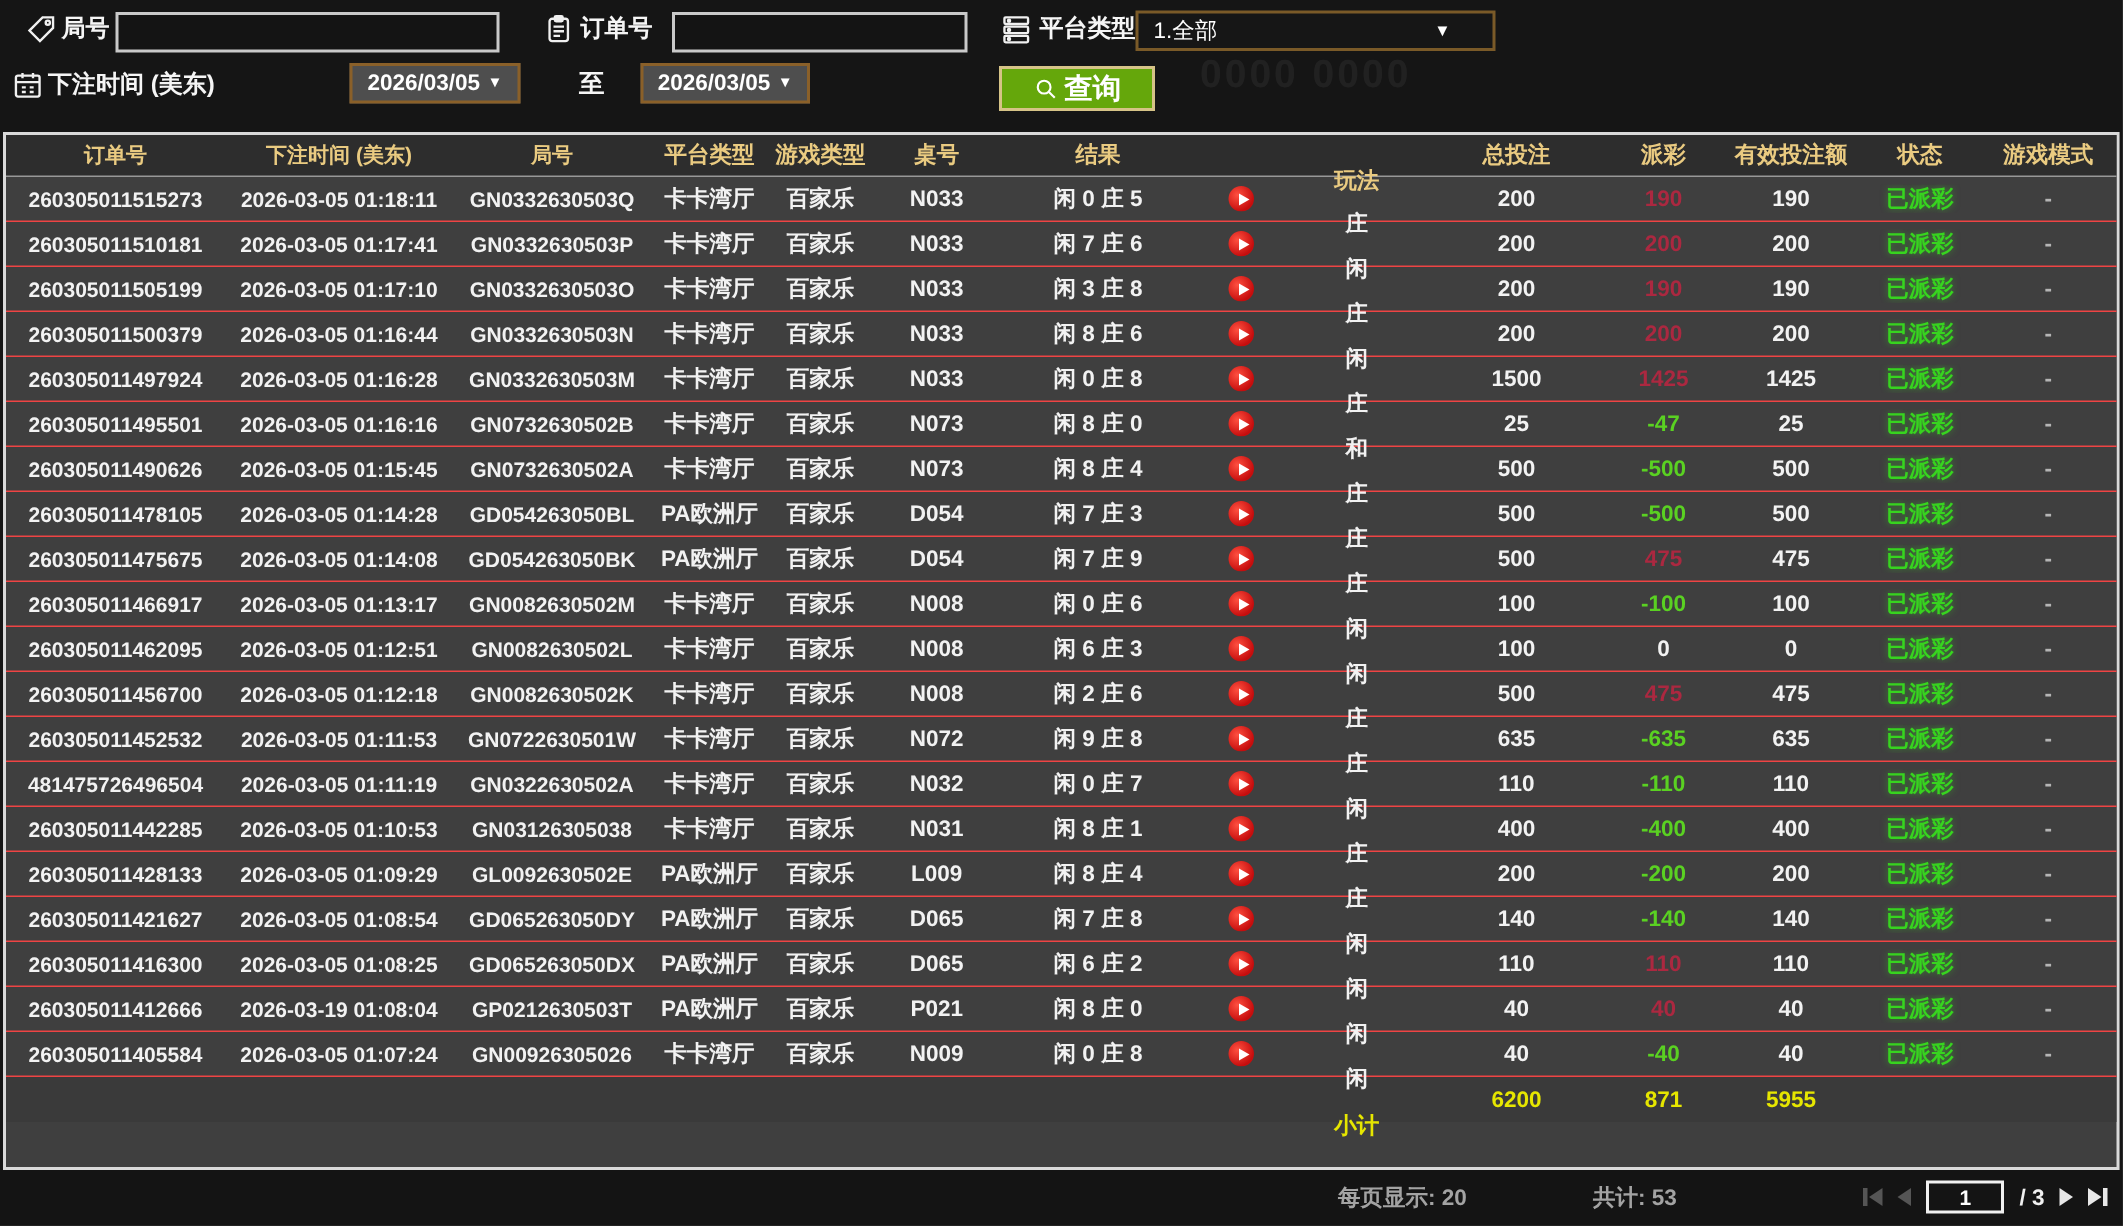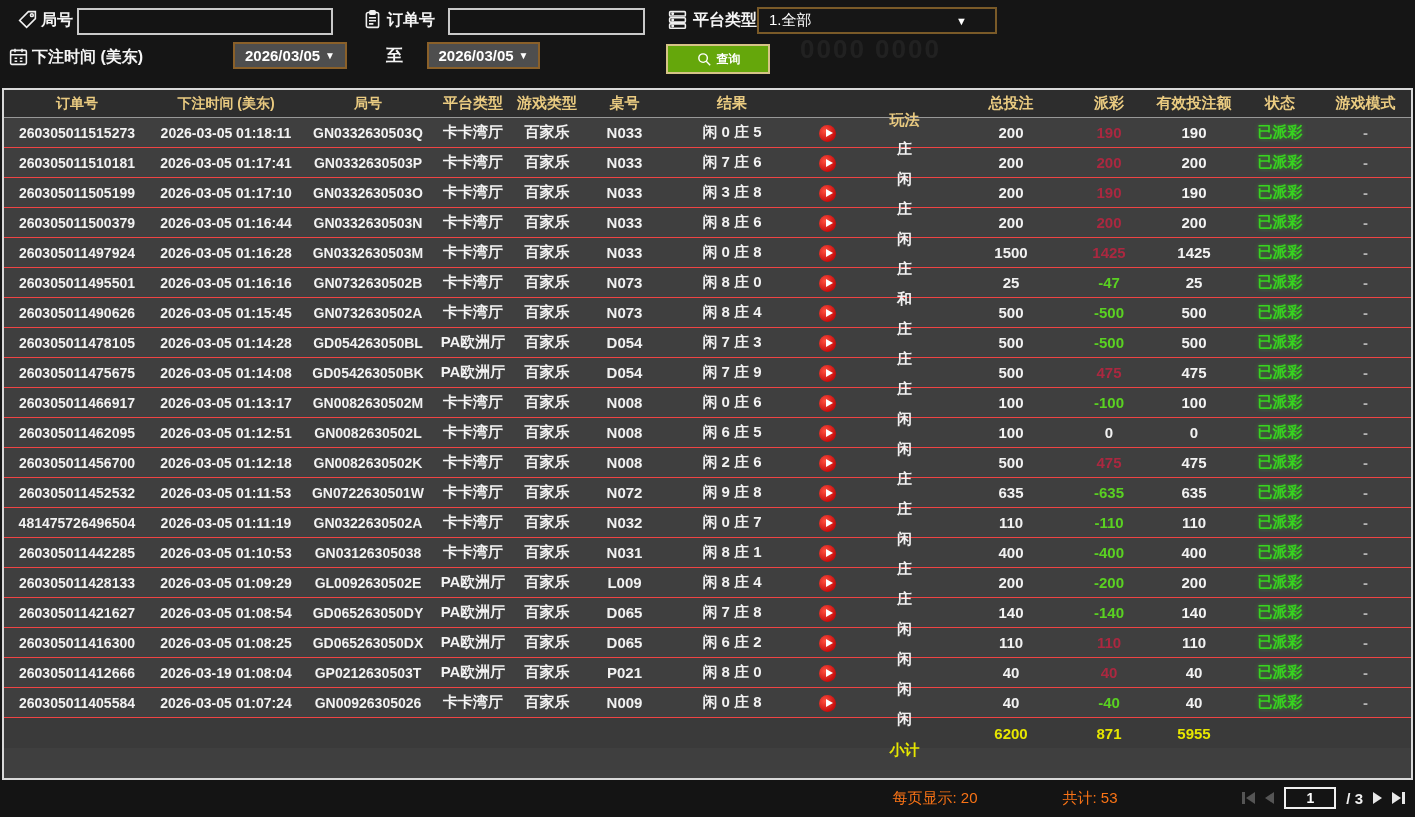--- a/index.html
+++ b/index.html
@@ -11,21 +11,21 @@
   .filters { position:relative; height:88px; }
   .flabel { position:absolute; color:#f5f5f5; font-size:16px; font-weight:700; line-height:26px; white-space:nowrap; }
   .icn { position:absolute; width:21px; height:21px; color:#f0f0f0; }
   .icn svg { width:100%; height:100%; }
   .ftext { position:absolute; height:27px; background:#141414; border:2px solid #c9c9c9; color:#fff; font-size:15px; padding:0 6px; outline:none; }
   .select { position:absolute; height:27px; background:#161616; border:2px solid #7a5a28; color:#fff; font-size:15px; font-weight:400; display:flex; align-items:center; padding:0 10px; cursor:pointer; }
   .select .caret { position:absolute; right:28px; font-size:11px; color:#fff; }
   .datepick { position:absolute; height:27px; background:#4e4e4e; border:2px solid #8a6029; color:#fff; font-size:15px; font-weight:700; display:flex; align-items:center; justify-content:center; gap:5px; cursor:pointer; }
   .datepick .caret2 { font-size:10px; }
   .to { position:absolute; color:#f5f5f5; font-size:17px; font-weight:700; }
-  .query { position:absolute; height:30px; width:104px; background:#65a70b; border:2px solid #d6c387; color:#fff; font-size:12px; font-weight:700; display:flex; align-items:center; justify-content:center; gap:4px; cursor:pointer; font-family:inherit; }
+  .query { position:absolute; height:30px; width:104px; background:#65a70b; border:2px solid #d6c387; color:#fff; font-size:19px; font-weight:700; display:flex; align-items:center; justify-content:center; gap:4px; cursor:pointer; font-family:inherit; }
   .query svg { width:17px; height:17px; }
 
   
   .tablewrap { width:1411px; height:692px; margin-left:2px; border:2px solid #d9d9d9; background:#3f3f3f; }
   .thead { height:28px; background:#2d2d2d; border-bottom:1px solid #989898; display:flex; align-items:center; }
   .th { color:#eacb81; font-size:15px; font-weight:700; text-align:center; white-space:nowrap; }
   .trow { height:30px; display:flex; align-items:center; border-bottom:1px solid #ef4444; background:#3f3f3f; }
   .trow:last-child { border-bottom:none; }
   .cell { text-align:center; color:#f2f2f2; font-size:15px; font-weight:600; white-space:nowrap; overflow:hidden; }
   .c1{width:146px; font-size:14px;} .c2{width:152px; font-size:14px;} .c3{width:132px; font-size:14px;}
@@ -36,21 +36,21 @@
   .zero { color:#f2f2f2; }
   .status { color:#37d41f; text-shadow:0 0 5px rgba(64,220,40,.5); }
   .mode { color:#b5b5b5; }
   .sumrow { background:#3a3a3a; }
   .sumcell { color:#e6e600 !important; font-weight:700; }
   .playbtn { display:inline-block; width:17px; height:17px; border-radius:50%; background:radial-gradient(circle at 35% 35%, #ff5040, #c60d0d 70%); position:relative; cursor:pointer; vertical-align:middle; }
   .playbtn::after { content:""; position:absolute; left:7px; top:4.5px; width:0; height:0; border-left:7px solid #fff; border-top:4px solid transparent; border-bottom:4px solid transparent; }
 
   
   .pagebar { position:relative; height:37px; background:#141414; }
-  .pinfo { position:absolute; top:9px; transform:translateX(-50%); color:#f97316; font-size:15px; font-weight:400; white-space:nowrap; }
+  .pinfo { position:absolute; top:9px; transform:translateX(-50%); color:#a3a3a3; font-size:15px; font-weight:700; white-space:nowrap; }
   .pager { position:absolute; right:10px; top:7px; display:flex; align-items:center; gap:10px; }
   .pbtn { display:flex; align-items:center; gap:1px; color:#e8e8e8; cursor:pointer; }
   .pbtn.disabled { color:#555; }
   .tri-l { width:0; height:0; border-top:6px solid transparent; border-bottom:6px solid transparent; border-right:9px solid currentColor; }
   .tri-r { width:0; height:0; border-top:6px solid transparent; border-bottom:6px solid transparent; border-left:9px solid currentColor; }
   .vbar { width:3px; height:12px; background:currentColor; }
   .pageinput { width:52px; height:22px; background:transparent; border:2px solid #f0f0f0; color:#fff; text-align:center; font-size:14px; font-weight:700; outline:none; }
   .ptext { color:#f0f0f0; font-size:15px; font-weight:700; }
 
   .wm { position:absolute; color:rgba(255,255,255,.055); font-size:26px; font-weight:700; pointer-events:none; letter-spacing:2px; }
@@ -303,21 +303,21 @@
           <div class="cell c13 status">已派彩</div>
           <div class="cell c14 mode">-</div>
         </div>
         <div class="trow">
           <div class="cell c1">260305011462095</div>
           <div class="cell c2">2026-03-05 01:12:51</div>
           <div class="cell c3">GN0082630502L</div>
           <div class="cell c4">卡卡湾厅</div>
           <div class="cell c5">百家乐</div>
           <div class="cell c6">N008</div>
-          <div class="cell c7">闲 6 庄 5</div>
+          <div class="cell c7">闲 6 庄 3</div>
           <div class="cell c8"><span class="playbtn"></span></div>
           <div class="cell c9">闲</div>
           <div class="cell c10">100</div>
           <div class="cell c11 zero">0</div>
           <div class="cell c12">0</div>
           <div class="cell c13 status">已派彩</div>
           <div class="cell c14 mode">-</div>
         </div>
         <div class="trow">
           <div class="cell c1">260305011456700</div>

